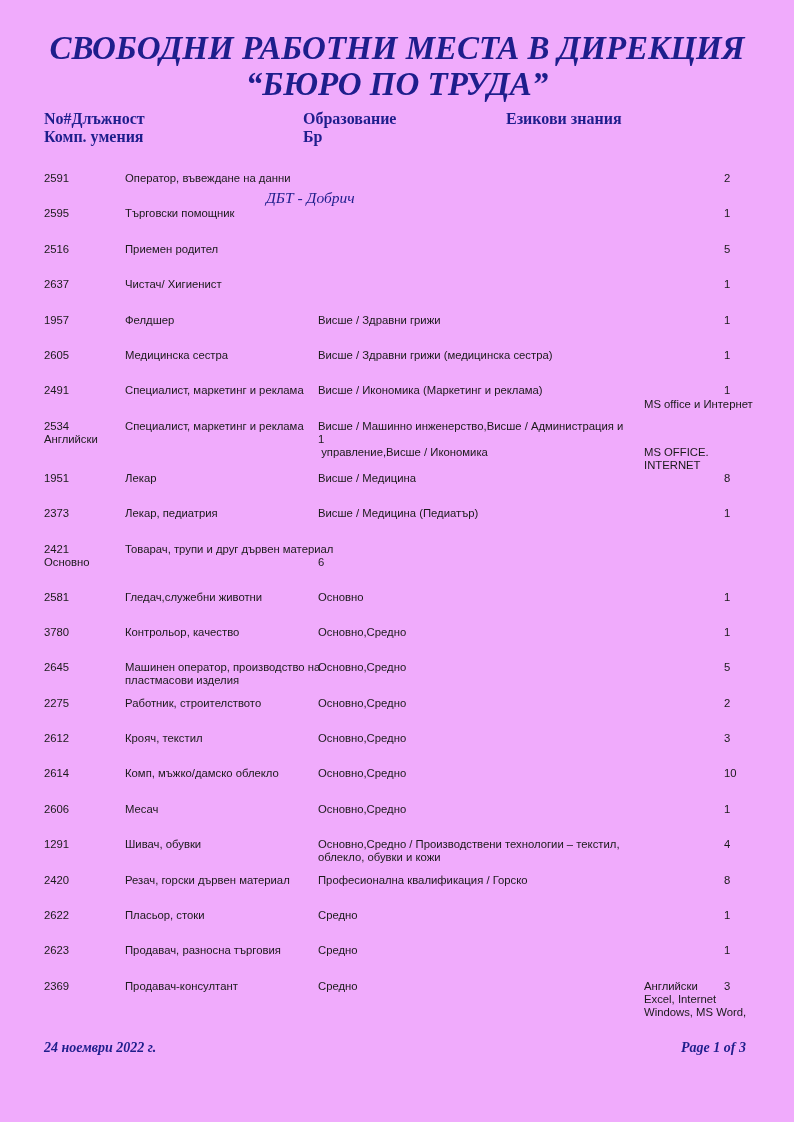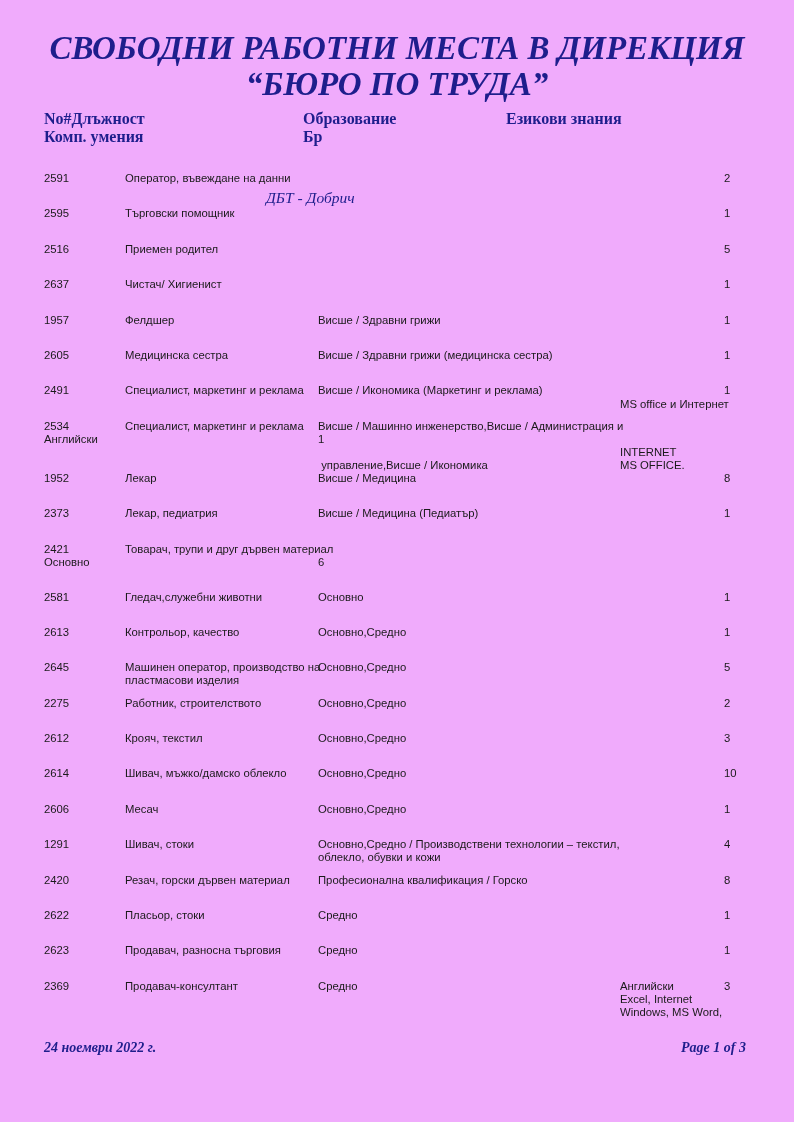--- a/index.html
+++ b/index.html
@@ -39,21 +39,21 @@
   .rows{position:absolute;left:0;top:172px;width:794px;}
   .row{position:relative;height:35.4px;}
   .line{position:relative;height:13.2px;}
   .cell{
     position:absolute;top:0;white-space:pre;
     font-size:11.3px;line-height:13.2px;color:#1a1a1a;
   }
   .c-num{left:44px;}
   .c-title{left:79px;margin-left:46px;}
   .c-edu{left:303px;padding-left:15px;}
-  .c-lang{left:600px;padding-left:20px;}
+  .c-lang{left:624px;padding-left:20px;}
   .c-count{left:724px;}
   .footer{
     position:absolute;left:0;top:1040px;width:794px;
     font-family:"Liberation Serif","DejaVu Serif",serif;
     font-style:italic;font-weight:bold;
     font-size:14px;color:var(--accent,#1E1E8C);
   }
   .footer .f-date{position:absolute;left:44px;white-space:pre;}
   .footer .f-page{position:absolute;right:48px;white-space:pre;}
 </style>
@@ -137,30 +137,30 @@
         <div class="line">
           <span class="cell c-num">2534</span>
           <span class="cell c-title">Специалист, маркетинг и реклама</span>
           <span class="cell c-edu">Висше / Машинно инженерство,Висше / Администрация и</span>
         </div>
         <div class="line">
           <span class="cell c-num">Английски</span>
           <span class="cell c-edu">1</span>
         </div>
         <div class="line">
-          <span class="cell c-lang">INTERNET</span>
-        </div>
-        <div class="line">
           <span class="cell c-edu"> управление,Висше / Икономика</span>
           <span class="cell c-lang">MS OFFICE.</span>
         </div>
-      </div>
-      <div class="row">
-        <div class="line">
-          <span class="cell c-num">1952</span>
+        <div class="line">
+          <span class="cell c-lang">INTERNET</span>
+        </div>
+      </div>
+      <div class="row">
+        <div class="line">
+          <span class="cell c-num">1951</span>
           <span class="cell c-title">Лекар</span>
           <span class="cell c-edu">Висше / Медицина</span>
           <span class="cell c-count">8</span>
         </div>
       </div>
       <div class="row">
         <div class="line">
           <span class="cell c-num">2373</span>
           <span class="cell c-title">Лекар, педиатрия</span>
           <span class="cell c-edu">Висше / Медицина (Педиатър)</span>
@@ -180,21 +180,21 @@
       <div class="row">
         <div class="line">
           <span class="cell c-num">2581</span>
           <span class="cell c-title">Гледач,служебни животни</span>
           <span class="cell c-edu">Основно</span>
           <span class="cell c-count">1</span>
         </div>
       </div>
       <div class="row">
         <div class="line">
-          <span class="cell c-num">2613</span>
+          <span class="cell c-num">3780</span>
           <span class="cell c-title">Контрольор, качество</span>
           <span class="cell c-edu">Основно,Средно</span>
           <span class="cell c-count">1</span>
         </div>
       </div>
       <div class="row">
         <div class="line">
           <span class="cell c-num">2645</span>
           <span class="cell c-title">Машинен оператор, производство на</span>
           <span class="cell c-edu">Основно,Средно</span>
@@ -216,37 +216,37 @@
         <div class="line">
           <span class="cell c-num">2612</span>
           <span class="cell c-title">Крояч, текстил</span>
           <span class="cell c-edu">Основно,Средно</span>
           <span class="cell c-count">3</span>
         </div>
       </div>
       <div class="row">
         <div class="line">
           <span class="cell c-num">2614</span>
-          <span class="cell c-title">Шивач, мъжко/дамско облекло</span>
+          <span class="cell c-title">Комп, мъжко/дамско облекло</span>
           <span class="cell c-edu">Основно,Средно</span>
           <span class="cell c-count">10</span>
         </div>
       </div>
       <div class="row">
         <div class="line">
           <span class="cell c-num">2606</span>
           <span class="cell c-title">Месач</span>
           <span class="cell c-edu">Основно,Средно</span>
           <span class="cell c-count">1</span>
         </div>
       </div>
       <div class="row">
         <div class="line">
           <span class="cell c-num">1291</span>
-          <span class="cell c-title">Шивач, стоки</span>
+          <span class="cell c-title">Шивач, обувки</span>
           <span class="cell c-edu">Основно,Средно / Производствени технологии – текстил,</span>
           <span class="cell c-count">4</span>
         </div>
         <div class="line">
           <span class="cell c-edu">облекло, обувки и кожи</span>
         </div>
       </div>
       <div class="row">
         <div class="line">
           <span class="cell c-num">2420</span>

